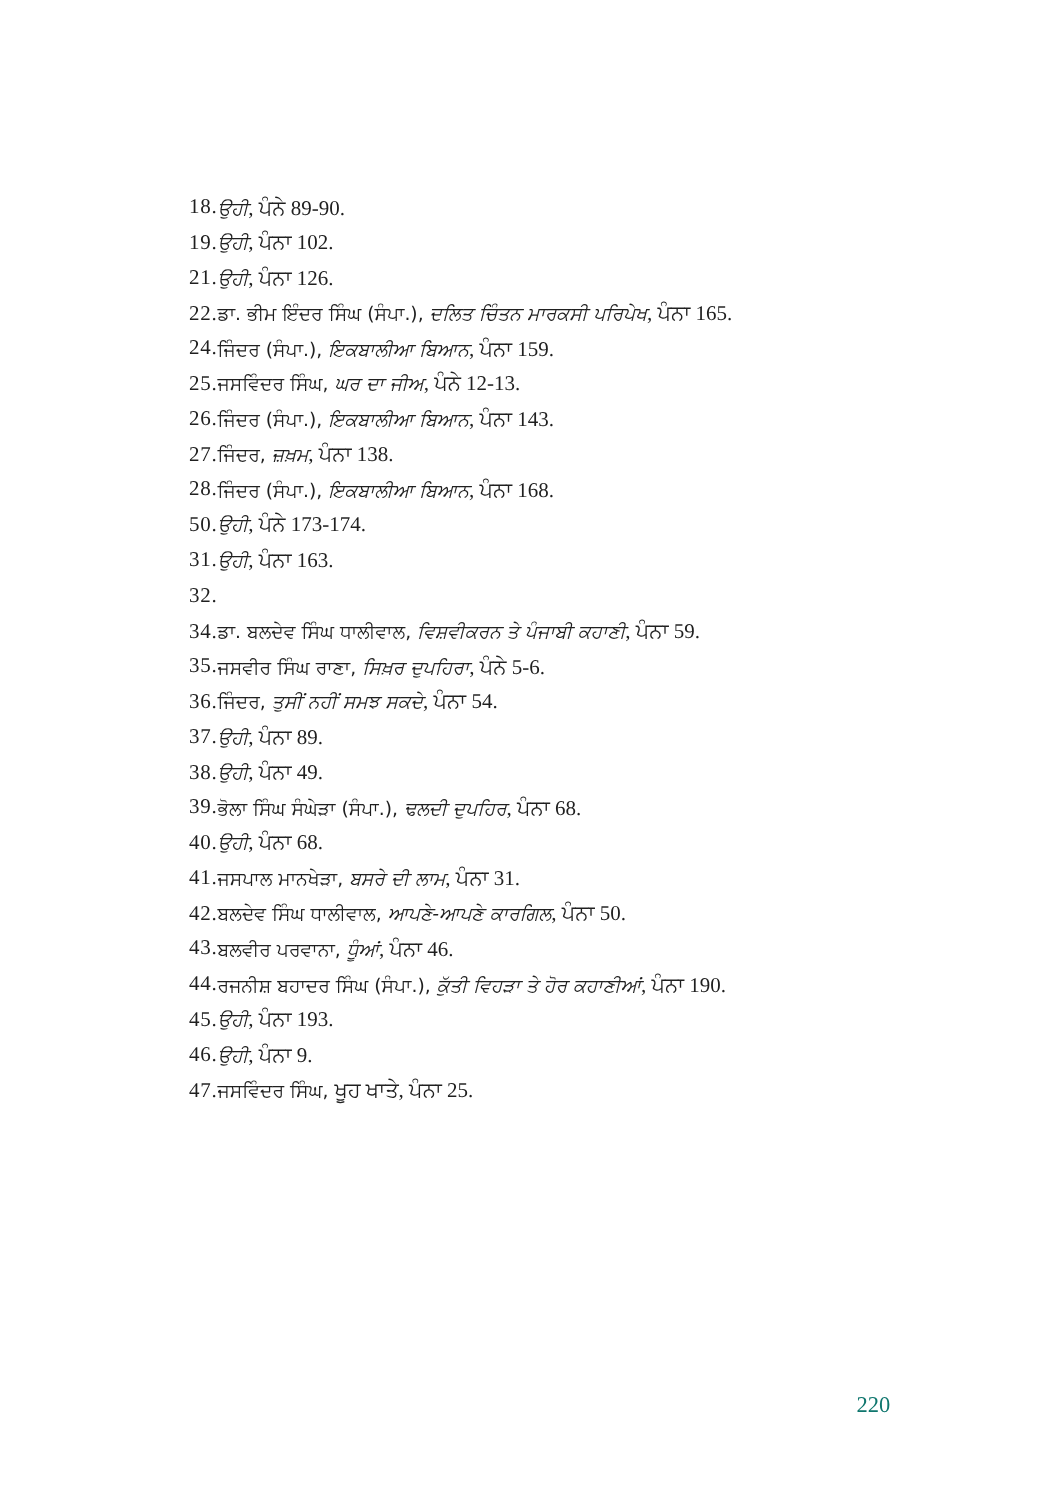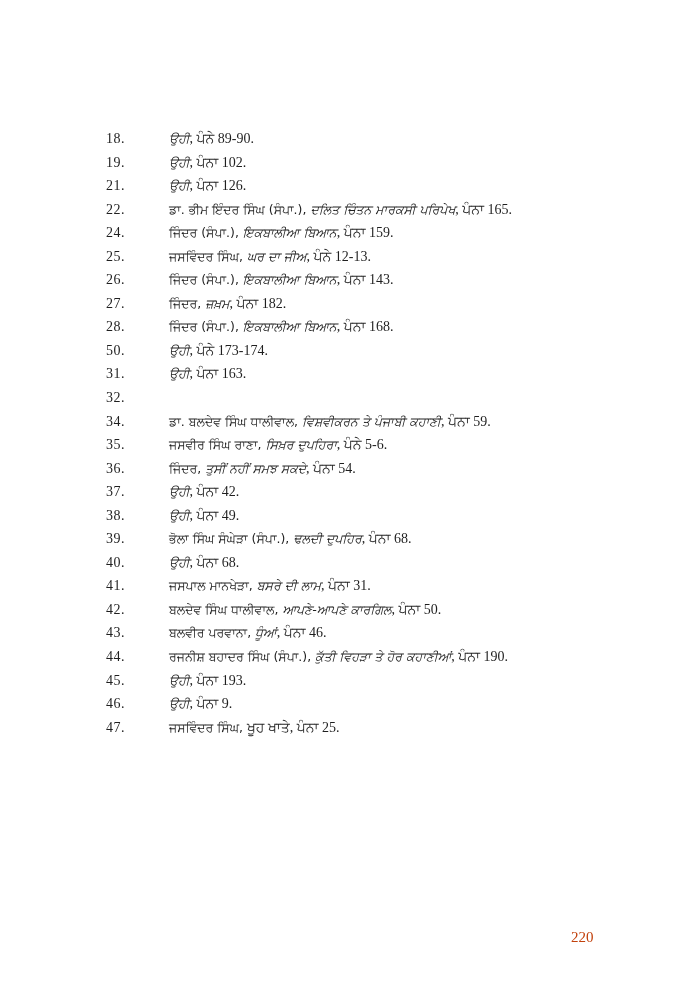--- a/index.html
+++ b/index.html
@@ -13,20 +13,21 @@
       position: relative;
       overflow: hidden;
       font-family: "Liberation Serif", "DejaVu Serif", serif;
       color: #1f1f1f;
     }
     .page {
       position: absolute;
       left: 0; top: 0;
       width: 700px; height: 991px;
       background: #ffffff;
+      text-align: right;
     }
     .notes {
       position: absolute;
       left: 106px;
       top: 127px;
       width: 560px;
       margin: 0;
       padding: 0;
       list-style: none;
     }
@@ -41,37 +42,36 @@
     .note-num {
       display: inline-block;
       width: 39px;
       letter-spacing: 0.5px;
       font-family: "Liberation Serif", serif;
     }
     .note-text {
       display: inline-block;
       font-family: "DejaVu Sans", "Liberation Sans", sans-serif;
       font-size: 12.5px;
-      margin-left: 24px;
     }
     .note-text .author {}
     .note-text .title {
       font-style: italic;
     }
     .note-text .pages {
       font-family: "Liberation Serif", serif;
       font-size: 14px;
     }
     .page-number {
       position: absolute;
       left: 571px;
       top: 929px;
       font-size: 15px;
       font-family: "Liberation Serif", serif;
-      color: #c2410c;
+      color: #0f766e;
     }
   </style>
 </head>
 <body>
 
 <div class="page">
   <ol class="notes" id="notes-list">
       <li class="note">
         <span class="note-num">18.</span>
         <span class="note-text"><span class="author"></span><span class="title">ਉਹੀ</span><span class="pages">, ਪੰਨੇ 89-90.</span></span>
@@ -95,21 +95,21 @@
       <li class="note">
         <span class="note-num">25.</span>
         <span class="note-text"><span class="author">ਜਸਵਿੰਦਰ ਸਿੰਘ, </span><span class="title">ਘਰ ਦਾ ਜੀਅ</span><span class="pages">, ਪੰਨੇ 12-13.</span></span>
       </li>
       <li class="note">
         <span class="note-num">26.</span>
         <span class="note-text"><span class="author">ਜਿੰਦਰ (ਸੰਪਾ.), </span><span class="title">ਇਕਬਾਲੀਆ ਬਿਆਨ</span><span class="pages">, ਪੰਨਾ 143.</span></span>
       </li>
       <li class="note">
         <span class="note-num">27.</span>
-        <span class="note-text"><span class="author">ਜਿੰਦਰ, </span><span class="title">ਜ਼ਖ਼ਮ</span><span class="pages">, ਪੰਨਾ 182.</span></span>
+        <span class="note-text"><span class="author">ਜਿੰਦਰ, </span><span class="title">ਜ਼ਖ਼ਮ</span><span class="pages">, ਪੰਨਾ 138.</span></span>
       </li>
       <li class="note">
         <span class="note-num">28.</span>
         <span class="note-text"><span class="author">ਜਿੰਦਰ (ਸੰਪਾ.), </span><span class="title">ਇਕਬਾਲੀਆ ਬਿਆਨ</span><span class="pages">, ਪੰਨਾ 168.</span></span>
       </li>
       <li class="note">
         <span class="note-num">50.</span>
         <span class="note-text"><span class="author"></span><span class="title">ਉਹੀ</span><span class="pages">, ਪੰਨੇ 173-174.</span></span>
       </li>
       <li class="note">
@@ -126,21 +126,21 @@
       <li class="note">
         <span class="note-num">35.</span>
         <span class="note-text"><span class="author">ਜਸਵੀਰ ਸਿੰਘ ਰਾਣਾ, </span><span class="title">ਸਿਖ਼ਰ ਦੁਪਹਿਰਾ</span><span class="pages">, ਪੰਨੇ 5-6.</span></span>
       </li>
       <li class="note">
         <span class="note-num">36.</span>
         <span class="note-text"><span class="author">ਜਿੰਦਰ, </span><span class="title">ਤੁਸੀਂ ਨਹੀਂ ਸਮਝ ਸਕਦੇ</span><span class="pages">, ਪੰਨਾ 54.</span></span>
       </li>
       <li class="note">
         <span class="note-num">37.</span>
-        <span class="note-text"><span class="author"></span><span class="title">ਉਹੀ</span><span class="pages">, ਪੰਨਾ 42.</span></span>
+        <span class="note-text"><span class="author"></span><span class="title">ਉਹੀ</span><span class="pages">, ਪੰਨਾ 89.</span></span>
       </li>
       <li class="note">
         <span class="note-num">38.</span>
         <span class="note-text"><span class="author"></span><span class="title">ਉਹੀ</span><span class="pages">, ਪੰਨਾ 49.</span></span>
       </li>
       <li class="note">
         <span class="note-num">39.</span>
         <span class="note-text"><span class="author">ਭੋਲਾ ਸਿੰਘ ਸੰਘੇੜਾ (ਸੰਪਾ.), </span><span class="title">ਢਲਦੀ ਦੁਪਹਿਰ</span><span class="pages">, ਪੰਨਾ 68.</span></span>
       </li>
       <li class="note">

